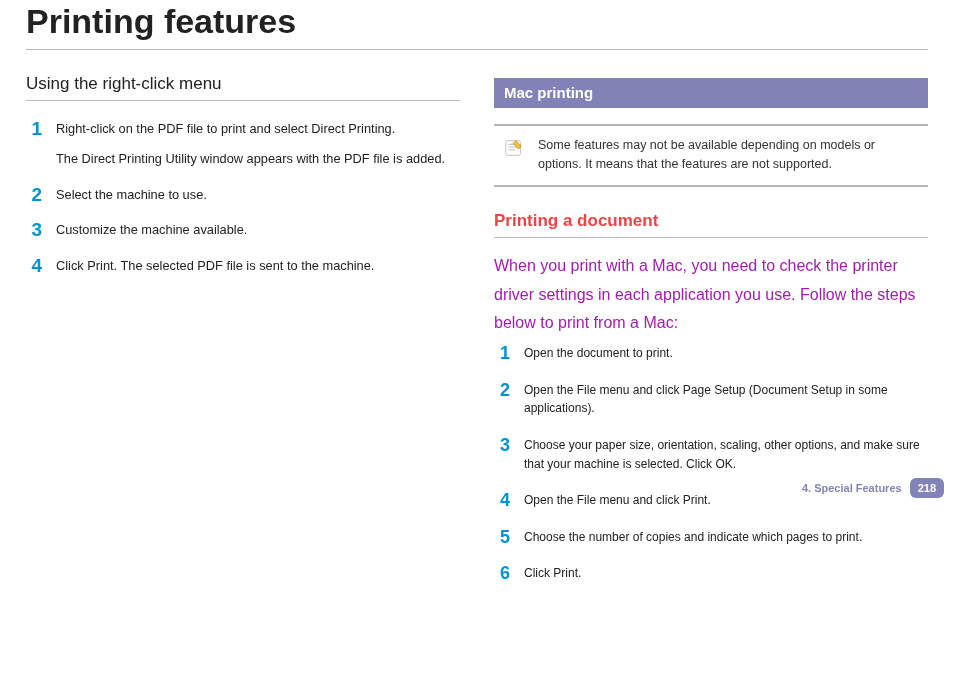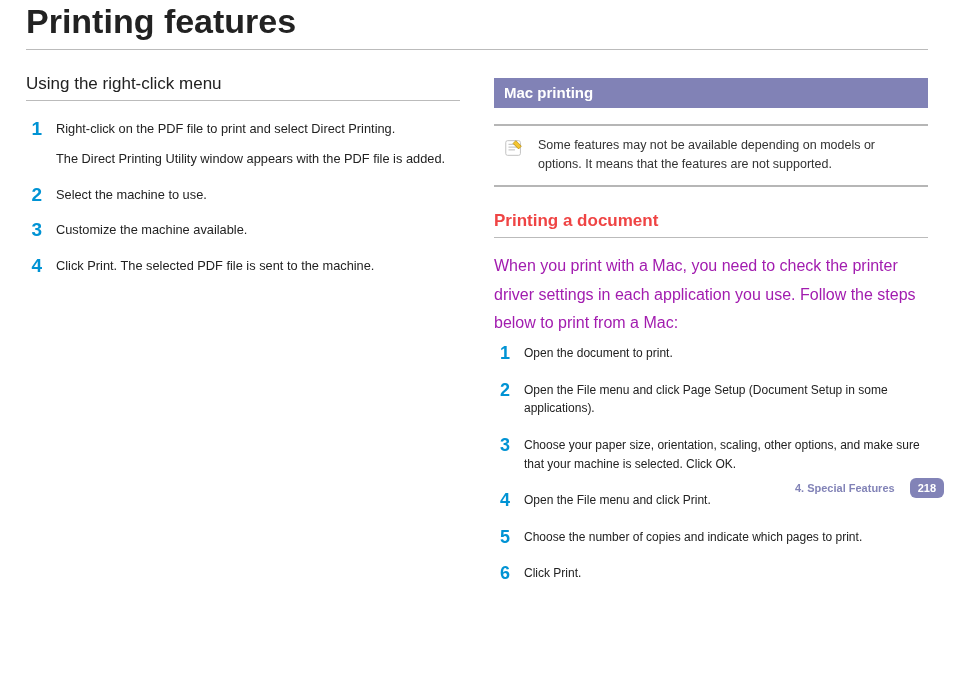--- a/index.html
+++ b/index.html
@@ -18,21 +18,21 @@
   .steps { margin-top: 6px; }
   .step { display: flex; align-items: flex-start; gap: 14px; margin-bottom: 16px; }
   .step-num { color: #0093d4; font-weight: 700; font-size: 19px; line-height: 1; width: 16px; text-align: right; flex: none; padding-top: 0px; }
   .step-body { font-size: 12.8px; line-height: 1.55; color: #222; }
   .step-body p + p { margin-top: 10px; }
   .intro { font-size: 16px; line-height: 1.8; color: #a21caf; }
   .b { font-weight: 400; }
   .steps-right .step { margin-bottom: 18px; }
   .steps-right .step-num { font-size: 18px; }
   .steps-right .step-body { font-size: 12px; }
-  .footer { position: absolute; right: 10px; bottom: 10px; display: flex; align-items: flex-start; gap: 15px; font-size: 11px; }
+  .footer { position: absolute; right: 10px; bottom: 10px; display: flex; align-items: flex-start; gap: 8px; font-size: 11px; }
   .footer-chap { color: #8283b7; font-weight: 700; align-self: center; }
   .footer-page { background: #8283b7; color: #fff; font-weight: 700; padding: 4px 8px; display:flex; align-items:center;border-radius:6px; }
 </style>
 </head>
 <body>
 
 <div class="page">
 
   <div class="page-title-wrap">
     <h1 class="page-title">Printing features</h1>

